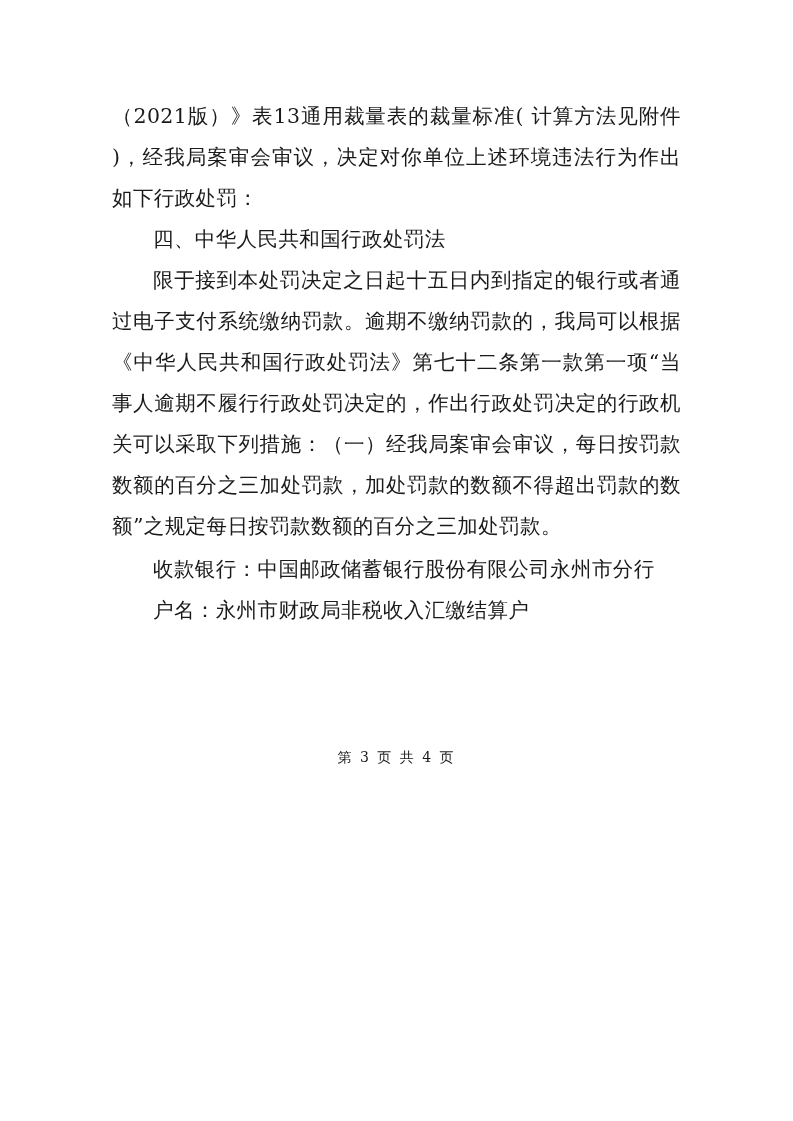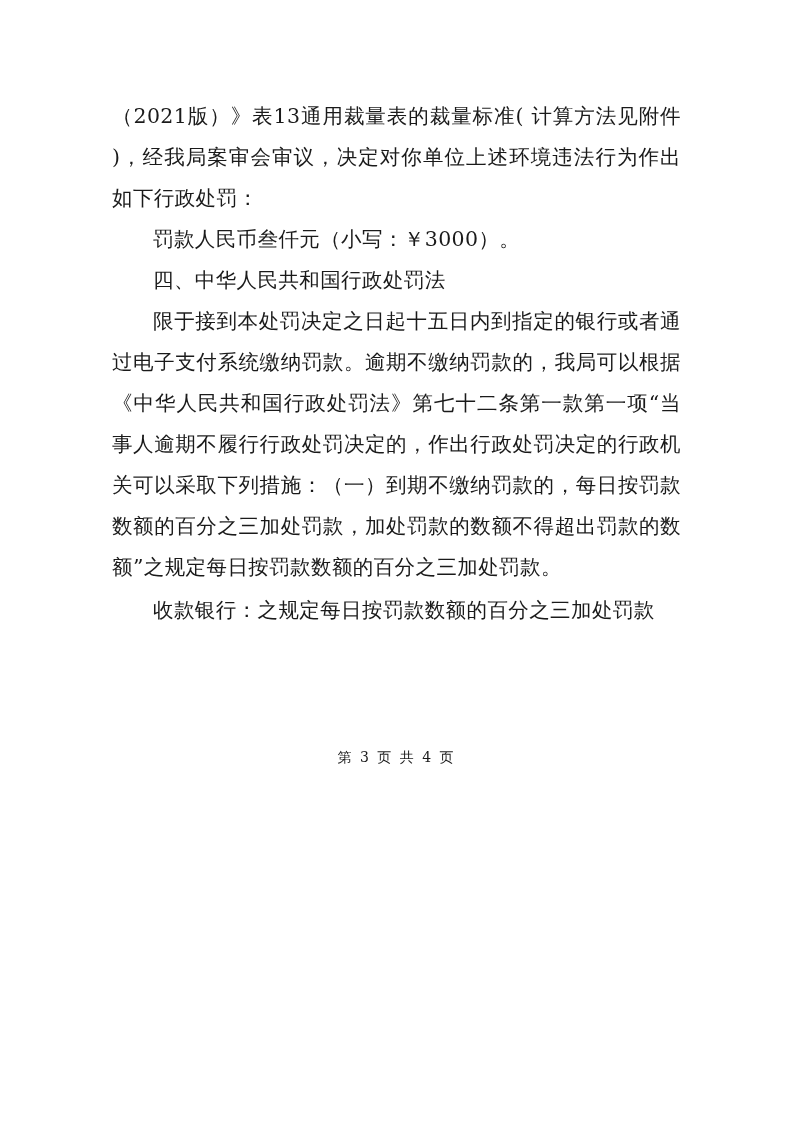--- a/index.html
+++ b/index.html
@@ -64,24 +64,24 @@
     margin-top: 16px;
   }
 </style>
 </head>
 <body>
 
 <div class="page">
 
   <div class="body-text">
     <p class="para">（2021版）》表13通用裁量表的裁量标准( 计算方法见附件 )，经我局案审会审议，决定对你单位上述环境违法行为作出如下行政处罚：</p>
-    <p class="para indent">罚款人民币叁仟元（小写：￥3000）。</p>
     <p class="para indent">四、中华人民共和国行政处罚法</p>
-    <p class="para indent">限于接到本处罚决定之日起十五日内到指定的银行或者通过电子支付系统缴纳罚款。逾期不缴纳罚款的，我局可以根据《中华人民共和国行政处罚法》第七十二条第一款第一项“当事人逾期不履行行政处罚决定的，作出行政处罚决定的行政机关可以采取下列措施：（一）到期不缴纳罚款的，每日按罚款数额的百分之三加处罚款，加处罚款的数额不得超出罚款的数额”之规定每日按罚款数额的百分之三加处罚款。</p>
+    <p class="para indent">限于接到本处罚决定之日起十五日内到指定的银行或者通过电子支付系统缴纳罚款。逾期不缴纳罚款的，我局可以根据《中华人民共和国行政处罚法》第七十二条第一款第一项“当事人逾期不履行行政处罚决定的，作出行政处罚决定的行政机关可以采取下列措施：（一）经我局案审会审议，每日按罚款数额的百分之三加处罚款，加处罚款的数额不得超出罚款的数额”之规定每日按罚款数额的百分之三加处罚款。</p>
   </div>
 
   <div class="bank-block">
-    <p class="bank-line">收款银行：之规定每日按罚款数额的百分之三加处罚款</p>
+    <p class="bank-line">收款银行：中国邮政储蓄银行股份有限公司永州市分行</p>
+    <p class="bank-line">户名：永州市财政局非税收入汇缴结算户</p>
   </div>
 
   <div class="footer">第 3 页 共 4 页</div>
 
 </div>
 
 </body></html>

